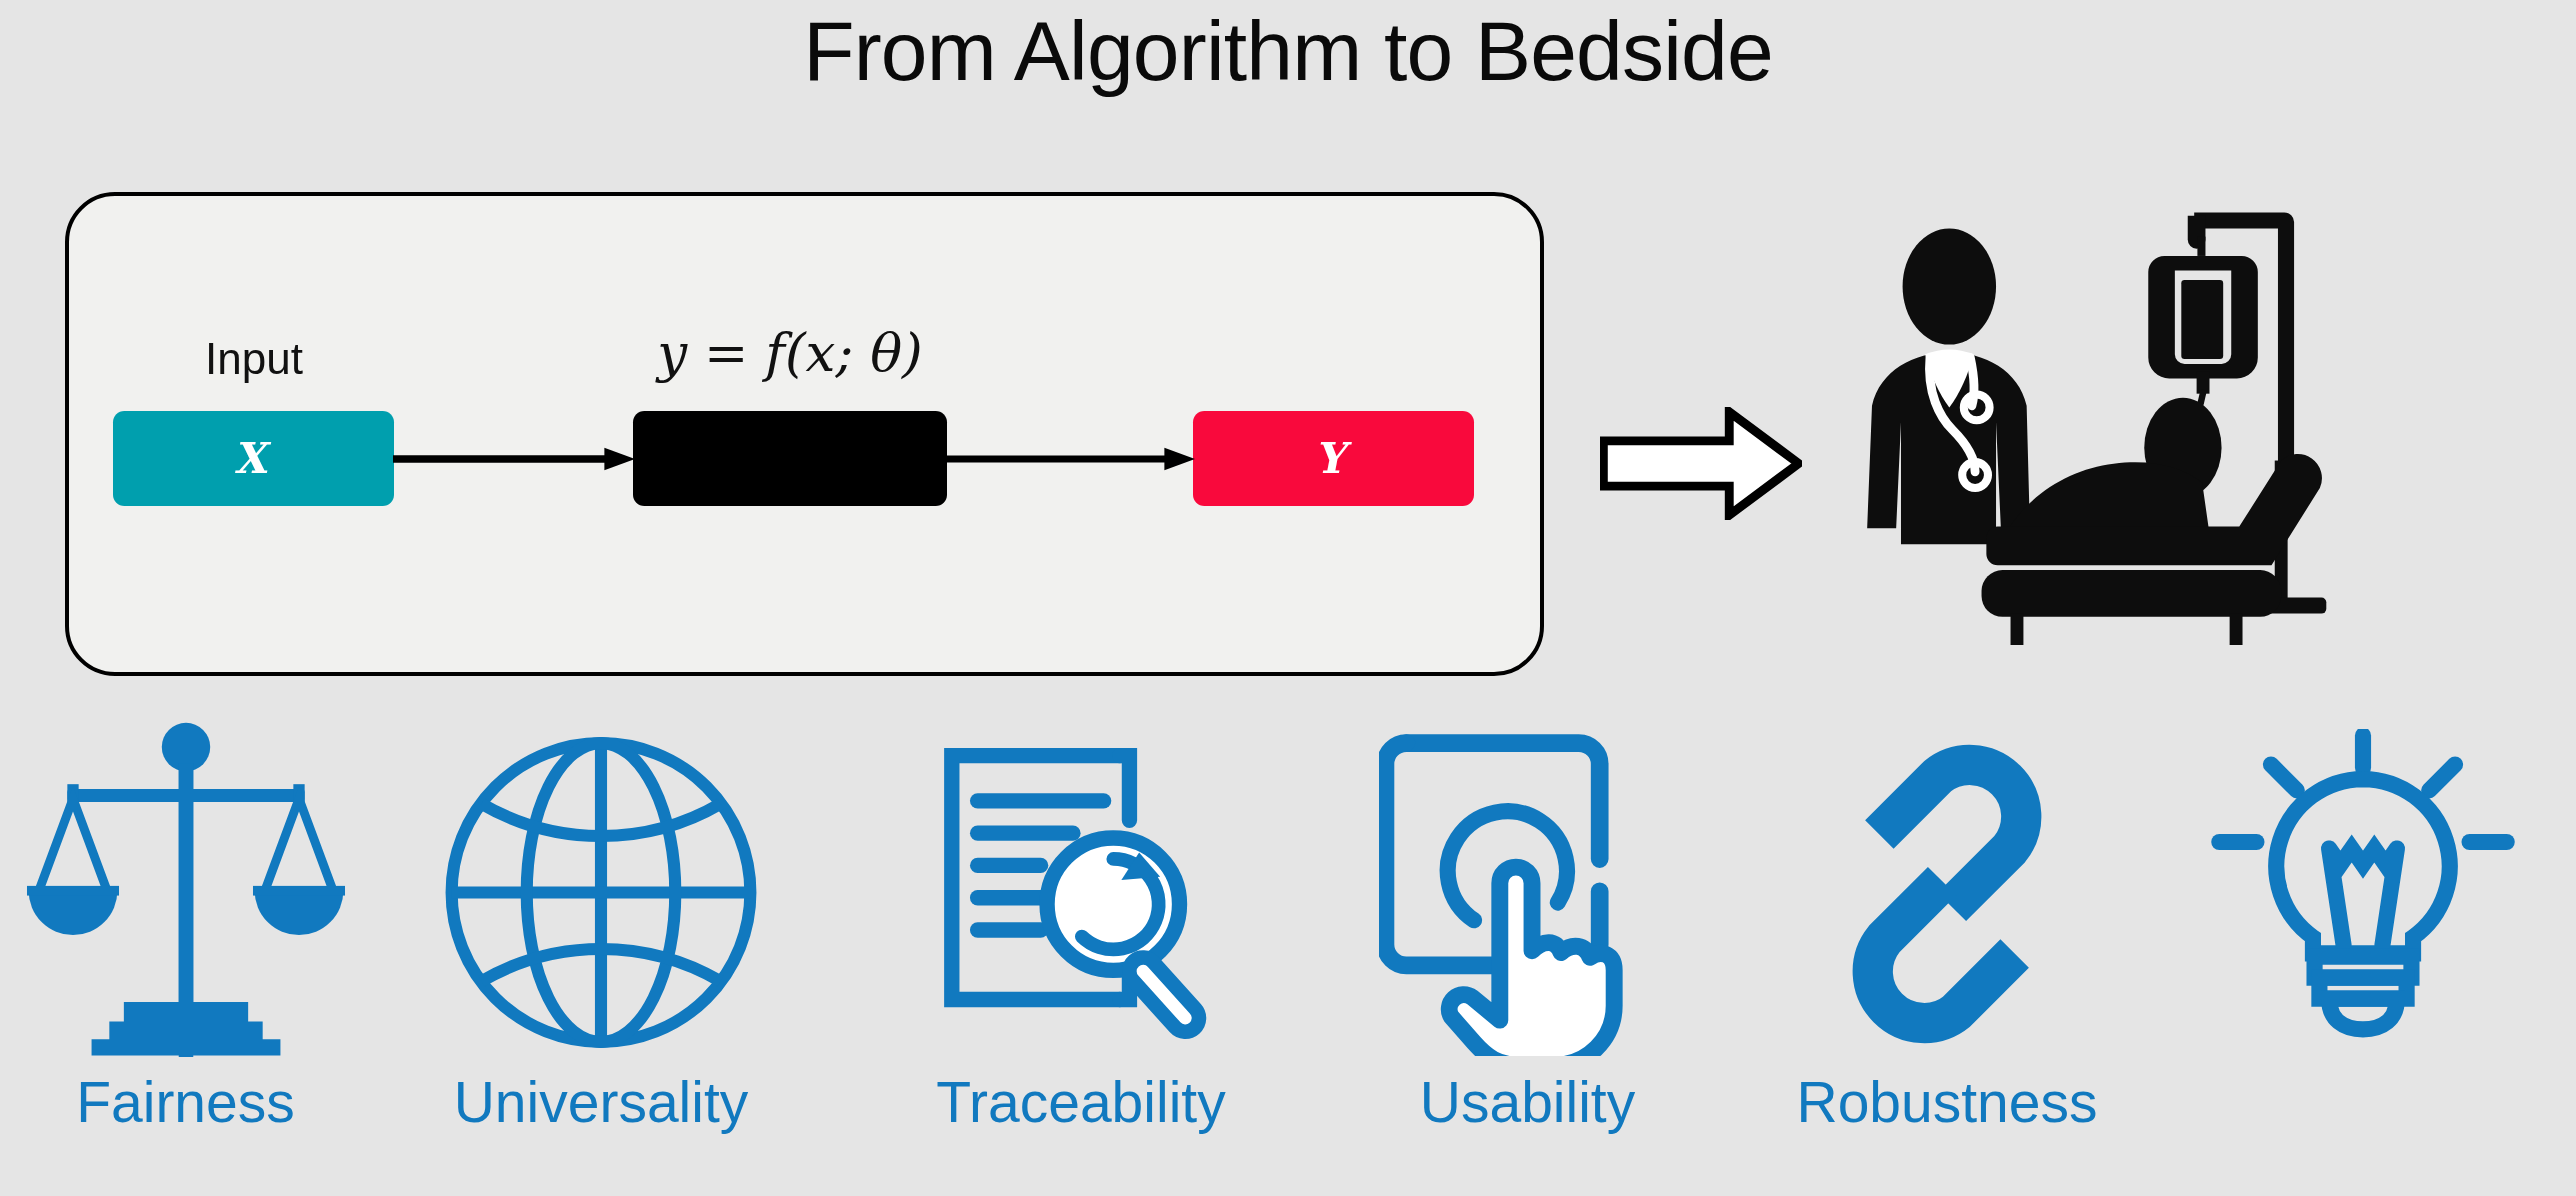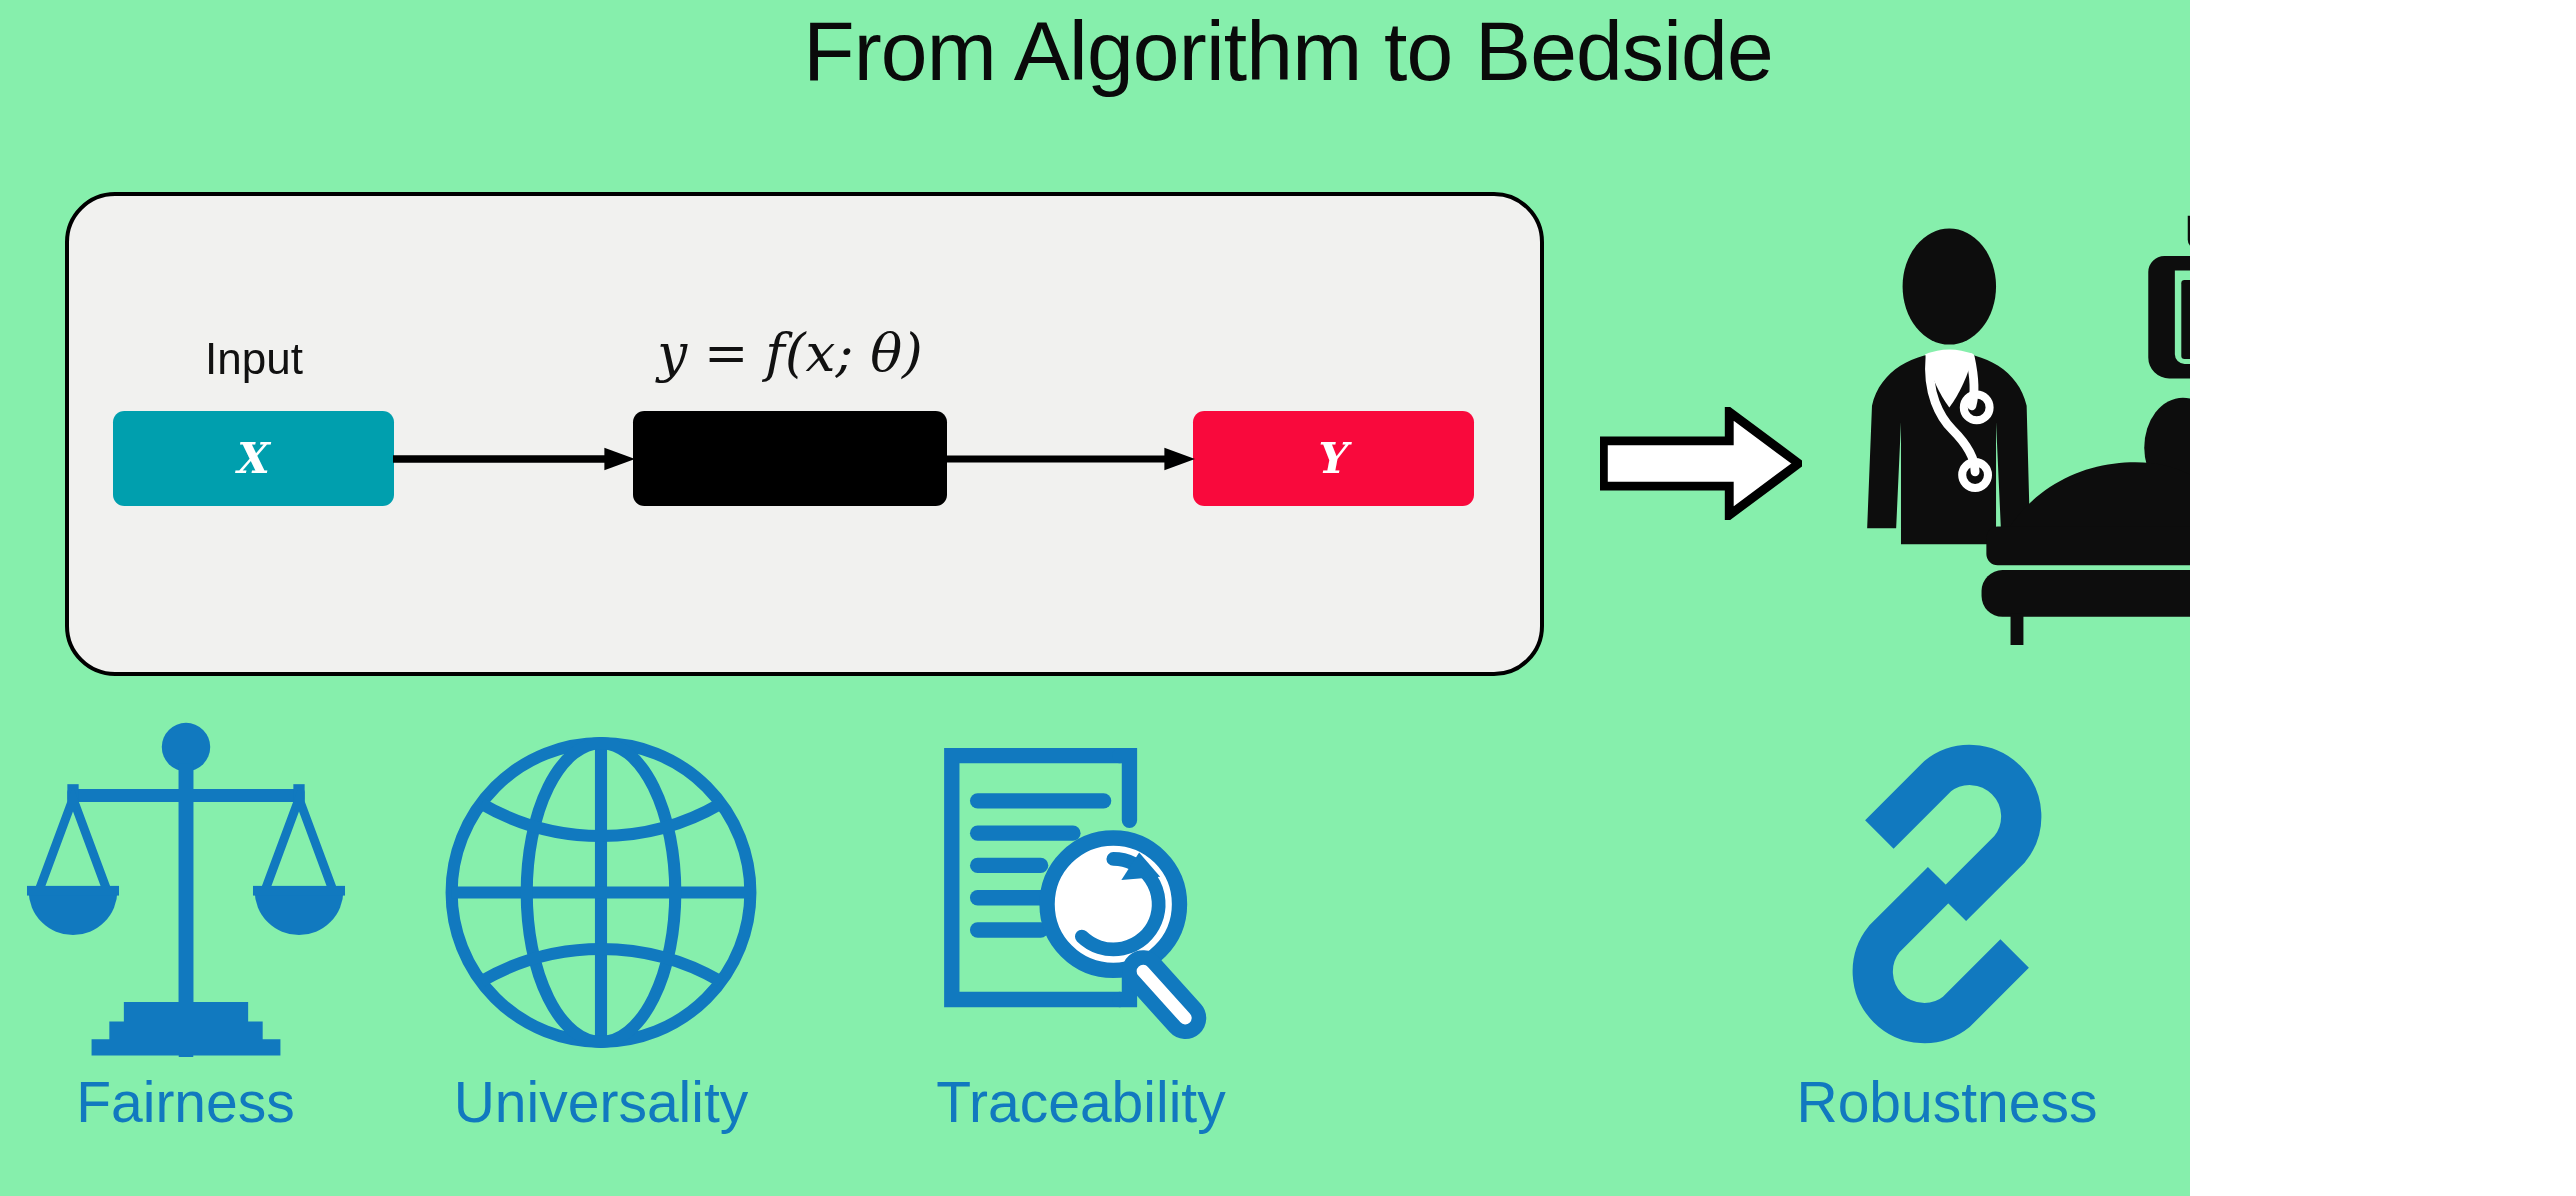--- a/index.html
+++ b/index.html
@@ -6,23 +6,23 @@
   html, body {
     margin: 0;
     padding: 0;
     background: #ffffff;
   }
   body {
     font-family: "Liberation Sans", sans-serif;
   }
   #canvas {
     position: relative;
-    width: 2190px;
+    width: 2576px;
     height: 1196px;
-    background: #86efac;
+    background: #e5e5e5;
     overflow: hidden;
   }
 
   
   #page-title {
     position: absolute;
     left: 0;
     top: 4.8px;
     width: 2576px;
     text-align: center;
@@ -290,20 +290,37 @@
           <line x1="200" y1="15" x2="200" y2="385"></line>
           <line x1="15" y1="200" x2="385" y2="200"></line>
           <ellipse cx="200" cy="200" rx="92" ry="185"></ellipse>
           <path d="M52,90 C100,118 148,130 200,130 C252,130 300,118 348,90"></path>
           <path d="M52,310 C100,282 148,270 200,270 C252,270 300,282 348,310"></path>
         </g>
       </svg>
       <div class="principle-label">Universality</div>
     </div>
 
+    <div class="principle" id="principle-usability">
+      <svg class="principle-icon" width="298" height="323" viewBox="0 0 370 400">
+
+        <path d="M34,12 H248 a26,26 0 0 1 26,26 V156" fill="none" stroke="#1179bf" stroke-width="22" stroke-linecap="round"></path>
+        <path d="M274,196 V262 a26,26 0 0 1 -26,26 H34 a26,26 0 0 1 -26,-26 V38 a26,26 0 0 1 26,-26" fill="none" stroke="#1179bf" stroke-width="22" stroke-linecap="round"></path>
+
+        <path d="M118,232 a74,74 0 1 1 104,-22" fill="none" stroke="#1179bf" stroke-width="20" stroke-linecap="round"></path>
+
+        <path d="M150,186 a20,20 0 0 1 40,0 v84
+                 c14,-14 30,-14 36,2
+                 c14,-12 30,-10 36,6
+                 c14,-10 30,-4 30,16
+                 v44 a74,74 0 0 1 -74,74 h-44
+                 c-26,0 -40,-10 -56,-28 l-28,-32 a18,18 0 0 1 26,-24 l34,28 z" fill="#ffffff" stroke="#1179bf" stroke-width="21" stroke-linejoin="round"></path>
+      </svg>
+      <div class="principle-label">Usability</div>
+    </div>
 
     <div class="principle" id="principle-robustness">
       <svg class="principle-icon" width="306" height="306" viewBox="0 0 380 380">
         <g fill="none" stroke="#1179bf" stroke-width="50" stroke-linecap="butt">
 
           <path d="M196,206 L268,134 a64,64 0 0 0 -90,-90 L106,116"></path>
 
           <path d="M184,174 L112,246 a64,64 0 0 0 90,90 L274,264"></path>
         </g>
       </svg>

